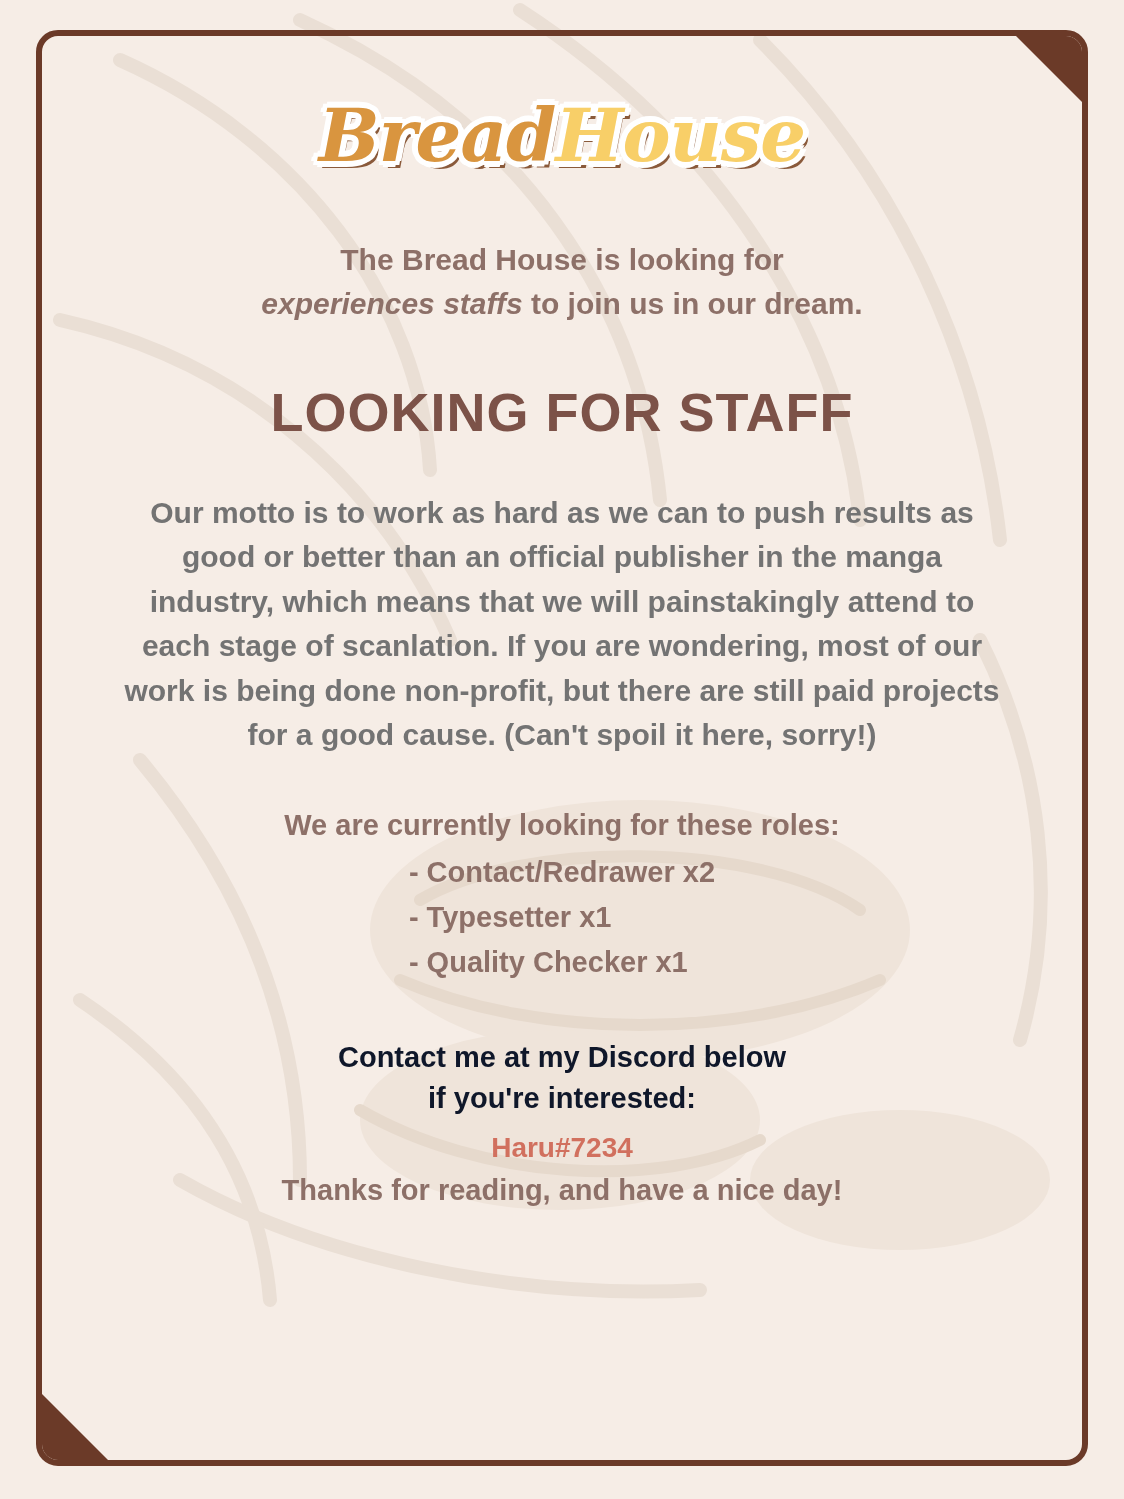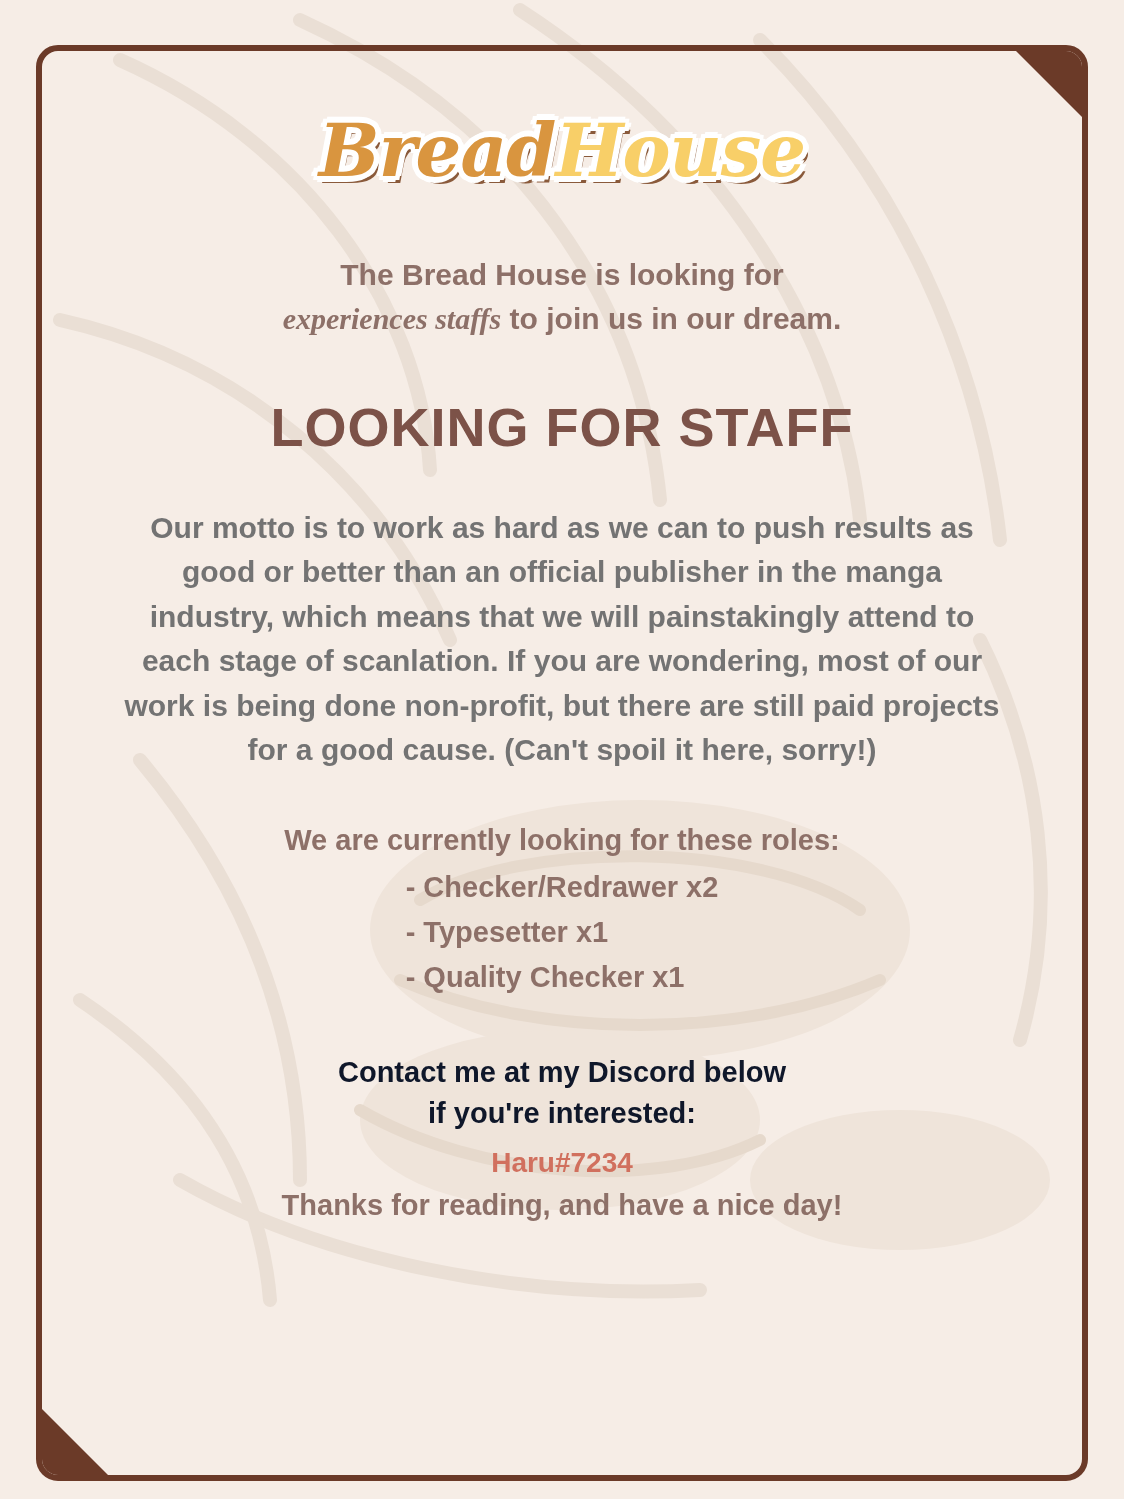--- a/index.html
+++ b/index.html
@@ -32,21 +32,20 @@
   .poster {
     position: absolute;
     left: 36px;
     top: 30px;
     width: 1052px;
     height: 1436px;
     box-sizing: border-box;
     border: 6px solid #6b3a28;
     border-radius: 22px;
     overflow: hidden;
-    margin-top: 15px;
   }
 
   .corner {
     position: absolute;
     width: 0;
     height: 0;
   }
   .corner-tr {
     top: 0;
     right: 0;
@@ -98,21 +97,20 @@
   
   .intro {
     margin-top: 52px;
     font-size: 30px;
     font-weight: bold;
     color: #8d7068;
     line-height: 1.45;
   }
   .intro em {
     font-style: italic;
-    font-family: Liberation Serif, serif;
   }
 
   .headline {
     margin-top: 56px;
     font-size: 54px;
     font-weight: bold;
     letter-spacing: 1px;
     color: #7c5248;
   }
 
@@ -212,21 +210,21 @@
       <div><em>experiences staffs</em><span> to join us in our dream.</span></div>
     </div>
 
     <div class="headline">LOOKING FOR STAFF</div>
 
     <div class="body-copy">Our motto is to work as hard as we can to push results as good or better than an official publisher in the manga industry, which means that we will painstakingly attend to each stage of scanlation. If you are wondering, most of our work is being done non-profit, but there are still paid projects for a good cause. (Can't spoil it here, sorry!)</div>
 
     <div class="roles-intro">We are currently looking for these roles:</div>
 
     <ul class="roles">
-      <li>- Checker/Redrawer x2</li>
+      <li>- Contact/Redrawer x2</li>
       <li>- Typesetter x1</li>
       <li>- Quality Checker x1</li>
     </ul>
 
     <div class="contact">
       <div>Contact me at my Discord below</div>
       <div>if you're interested:</div>
     </div>
 
     <div class="handle">Haru#7234</div>

